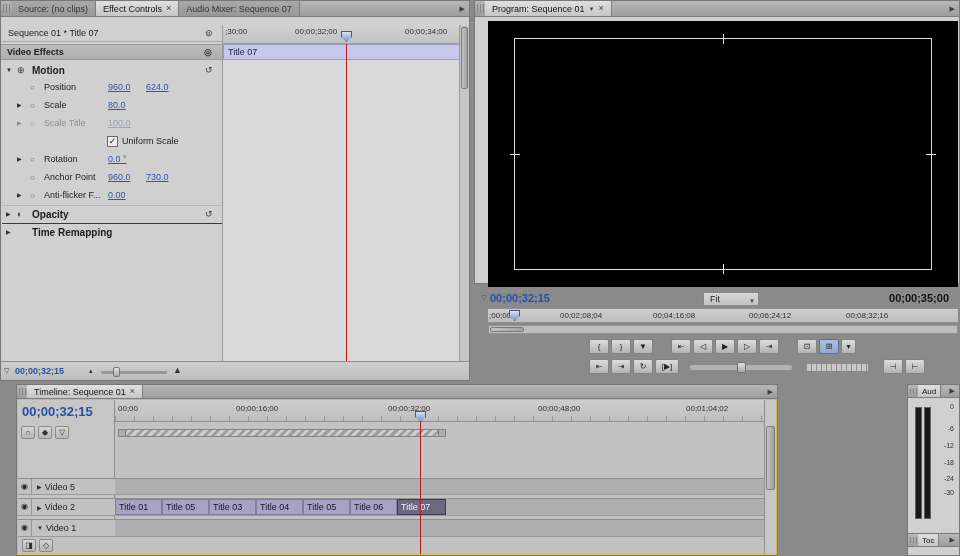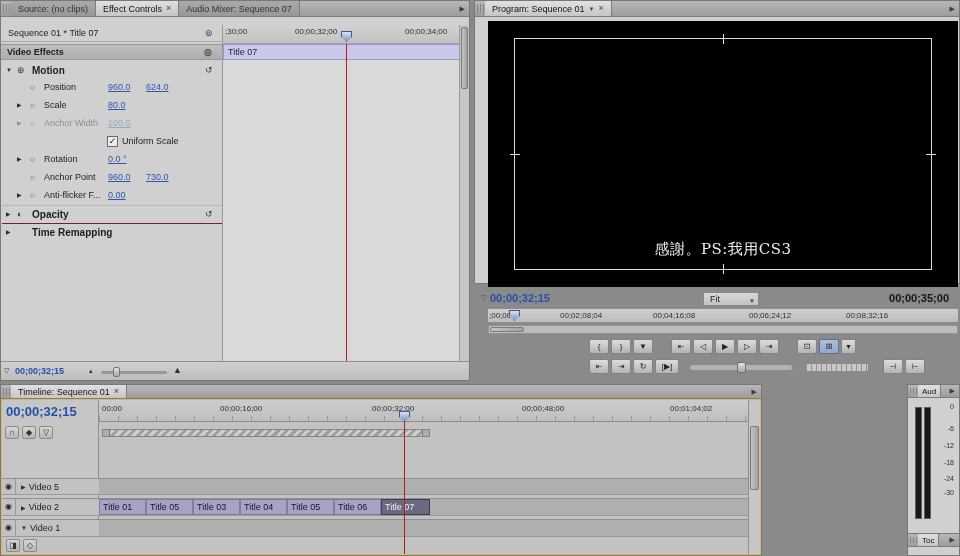--- a/index.html
+++ b/index.html
@@ -87,21 +87,21 @@
   </div>
   <div class="ecrow" style="top:96px">
     <span class="twirl" style="left:15px">▶</span>
     <span class="stopw" style="left:28px">○</span>
     <span class="pname">Scale</span>
     <span class="abs pval" style="left:106px">80.0</span>
   </div>
   <div class="ecrow" style="top:114px">
     <span class="twirl dimtext" style="left:15px">▶</span>
     <span class="stopw dimtext" style="left:28px">○</span>
-    <span class="pname dimtext">Anchor Width</span>
+    <span class="pname dimtext">Scale Title</span>
     <span class="abs dimval" style="left:106px">100.0</span>
   </div>
   <div class="ecrow" style="top:132px">
     <span class="cbx">✓</span>
     <span class="abs" style="left:120px">Uniform Scale</span>
   </div>
   <div class="ecrow" style="top:150px">
     <span class="twirl" style="left:15px">▶</span>
     <span class="stopw" style="left:28px">○</span>
     <span class="pname">Rotation</span>
@@ -170,21 +170,20 @@
     <span class="panelmenu">▶</span>
   </div>
 
   <div class="abs" id="pm-video" style="left:13px;top:20px;width:470px;height:266px;background:#000">
     <div class="abs" style="left:5.5%;top:6.5%;width:89%;height:87%;border:1px solid #dcdcdc">
       <div class="safetick" style="left:50%;top:-5px;width:1px;height:10px"></div>
       <div class="safetick" style="left:50%;bottom:-5px;width:1px;height:10px"></div>
       <div class="safetick" style="left:-5px;top:50%;width:10px;height:1px"></div>
       <div class="safetick" style="right:-5px;top:50%;width:10px;height:1px"></div>
     </div>
-    <div class="abs" style="left:0;width:100%;bottom:28px;text-align:center;color:#ececec;font-size:15px;letter-spacing:.5px;font-family:'DejaVu Serif','Liberation Serif',serif">感謝。PS:我用CS3</div>
   </div>
 
   <div class="abs" style="left:0;right:0;top:290px;height:15px">
     <span class="abs" style="left:6px;top:3px;font-size:7px;color:#555">▽</span>
     <span class="abs bluetc" style="left:15px;top:1px;font-size:11px">00;00;32;15</span>
     <div class="abs" style="left:228px;top:1px;width:56px;height:14px;background:linear-gradient(#d8d8d8,#c2c2c2);border:1px solid #878787;font-size:9px;line-height:12px;padding-left:6px">
       <span>Fit</span>
       <span class="abs" style="right:3px;top:2px;font-size:6px;color:#444">▼</span>
     </div>
     <span class="abs" style="right:10px;top:1px;font-size:11px;font-weight:bold;color:#141414">00;00;35;00</span>
@@ -226,21 +225,21 @@
     <span class="tbtn" style="left:180px;width:24px">[▶]</span>
     <div class="abs" style="left:214px;top:5px;width:104px;height:7px;background:#b2b2b2;border:1px solid #8a8a8a;border-radius:3px">
       <div class="abs" style="left:47px;top:-3px;width:9px;height:11px;background:linear-gradient(#e2e2e2,#a8a8a8);border:1px solid #6f6f6f;border-radius:2px"></div>
     </div>
     <div class="abs" style="left:330px;top:4px;width:64px;height:9px;background:repeating-linear-gradient(90deg,#8f8f8f 0 1px,#c8c8c8 1px 5px);border:1px solid #8a8a8a;border-radius:2px"></div>
     <span class="tbtn" style="left:408px">⊣</span>
     <span class="tbtn" style="left:430px">⊢</span>
   </div>
 </section>
 
-<section class="panel" id="tl-panel" style="left:0;top:384px;width:762px;height:172px">
+<section class="panel" id="tl-panel" style="left:16px;top:384px;width:762px;height:172px">
   <div class="tabbar" style="height:14px">
     <span class="grip"></span>
     <div class="tab active" style="font-size:9px">
       <span>Timeline: Sequence 01</span>
       <span class="closex">×</span>
     </div>
     <span class="panelmenu">▶</span>
   </div>
 
   <div class="abs" id="tl-content" style="left:0;right:0;top:14px;bottom:0;background:#c2c2c2;border:1px solid #d9b957;overflow:hidden">

